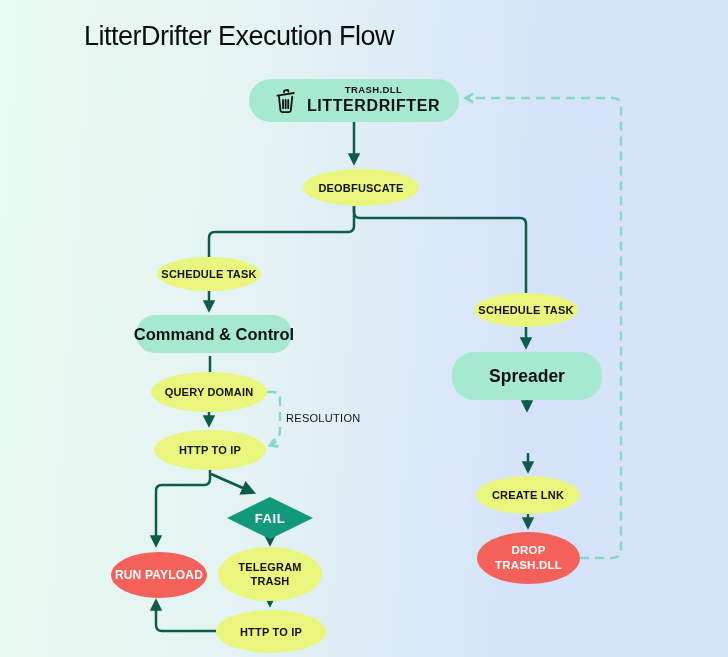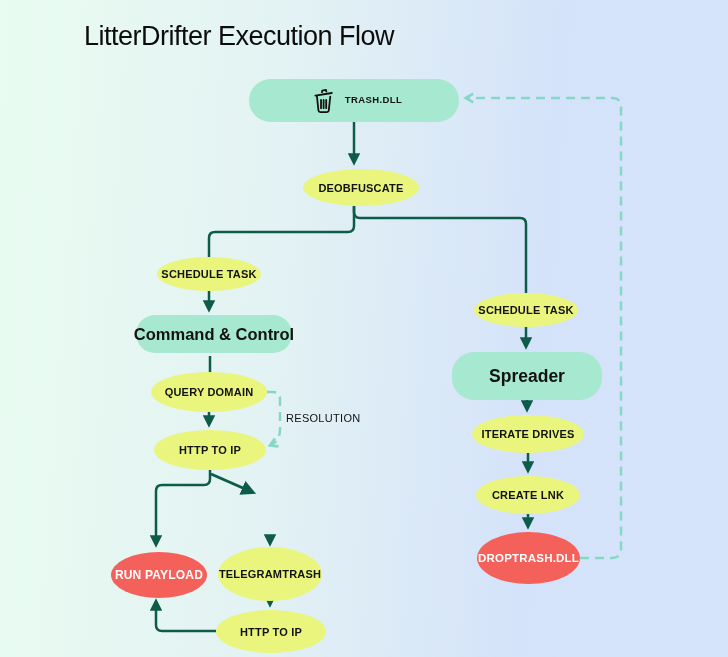--- a/index.html
+++ b/index.html
@@ -16,21 +16,21 @@
     position:absolute;display:flex;align-items:center;justify-content:center;
     text-align:center;color:#121212;font-weight:700;box-sizing:border-box;
   }
   .ellipse{background:#e9f57d;border-radius:50%;font-size:11px;letter-spacing:0.2px;}
   .pill{background:#a6e8d0;border-radius:22px;}
   .red{background:#f4605a;color:#ffffff;}
   .diamond{
     background:#12997b;color:#ffffff;font-size:13px;letter-spacing:0.6px;
     clip-path:polygon(50% 0,100% 50%,50% 100%,0 50%);
   }
-  .stack{display:flex;flex-direction:row;line-height:1.3;}
+  .stack{display:flex;flex-direction:column;line-height:1.3;}
   .bigpill{font-size:16.5px;white-space:nowrap;}
   .litter{gap:8px;padding-left:4px;}
   .litter .sub{font-size:9.5px;letter-spacing:0.4px;}
   .litter .main{font-size:16px;letter-spacing:0.6px;}
   .floatlabel{
     position:absolute;font-size:11px;font-weight:400;color:#121212;
     letter-spacing:0.3px;white-space:nowrap;
   }
   svg.connectors{position:absolute;left:0;top:0;z-index:0;}
   .node,.title,.floatlabel{z-index:1;}
@@ -78,20 +78,21 @@
     <span style="display:flex;">
       <svg width="27" height="30" viewBox="0 0 24 26" fill="none" stroke="#121212" stroke-width="1.6" stroke-linecap="round" stroke-linejoin="round">
         <path d="M6.2,9.2 L7.5,21.4 a1.7,1.7 0 0 0 1.7,1.5 h5.8 a1.7,1.7 0 0 0 1.7,-1.5 L18,9.2"></path>
         <path d="M9.8,12 v7.4 M12.1,12 v7.4 M14.4,12 v7.4"></path>
         <path d="M4.8,8.3 L19.4,5.9"></path>
         <path d="M10.6,5.2 l0.3,-1.5 l3.3,-0.55 l0.3,1.5"></path>
       </svg>
     </span>
     <span class="stack">
       <span class="sub">TRASH.DLL</span>
+      <span class="main">LITTERDRIFTER</span>
     </span>
   </div>
 
   <div class="node ellipse" style="left:303px;top:169px;width:116px;height:37px;">
     <span>DEOBFUSCATE</span>
   </div>
 
   <div class="node ellipse" style="left:157px;top:257px;width:104px;height:34px;">
     <span>SCHEDULE TASK</span>
   </div>
@@ -103,20 +104,23 @@
   <div class="node ellipse" style="left:151px;top:372px;width:116px;height:40px;">
     <span>QUERY DOMAIN</span>
   </div>
 
   <div class="node ellipse" style="left:154px;top:430px;width:112px;height:40px;">
     <span>HTTP TO IP</span>
   </div>
 
   <div class="floatlabel" style="left:286px;top:412px;">RESOLUTION</div>
 
+  <div class="node diamond" style="left:227px;top:497px;width:86px;height:42px;">
+    <span>FAIL</span>
+  </div>
 
   <div class="node ellipse red" style="left:111px;top:552px;width:96px;height:46px;font-size:12px;">
     <span>RUN PAYLOAD</span>
   </div>
 
   <div class="node ellipse" style="left:218px;top:547px;width:104px;height:54px;">
     <span class="stack">
       <span>TELEGRAM</span>
       <span>TRASH</span>
     </span>
@@ -127,23 +131,20 @@
   </div>
 
   <div class="node ellipse" style="left:474px;top:293px;width:104px;height:34px;">
     <span>SCHEDULE TASK</span>
   </div>
 
   <div class="node pill bigpill" style="left:452px;top:352px;width:150px;height:48px;font-size:17.5px;">
     <span>Spreader</span>
   </div>
 
-  <div class="node ellipse" style="left:472px;top:415px;width:112px;height:38px;">
-    <span>ITERATE DRIVES</span>
-  </div>
 
   <div class="node ellipse" style="left:476px;top:476px;width:104px;height:38px;">
     <span>CREATE LNK</span>
   </div>
 
   <div class="node ellipse red" style="left:477px;top:532px;width:103px;height:52px;font-size:11.5px;">
     <span class="stack">
       <span>DROP</span>
       <span>TRASH.DLL</span>
     </span>

